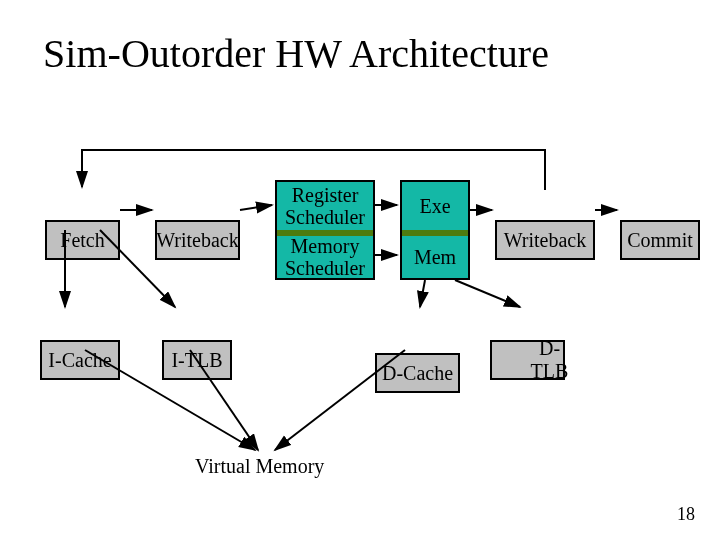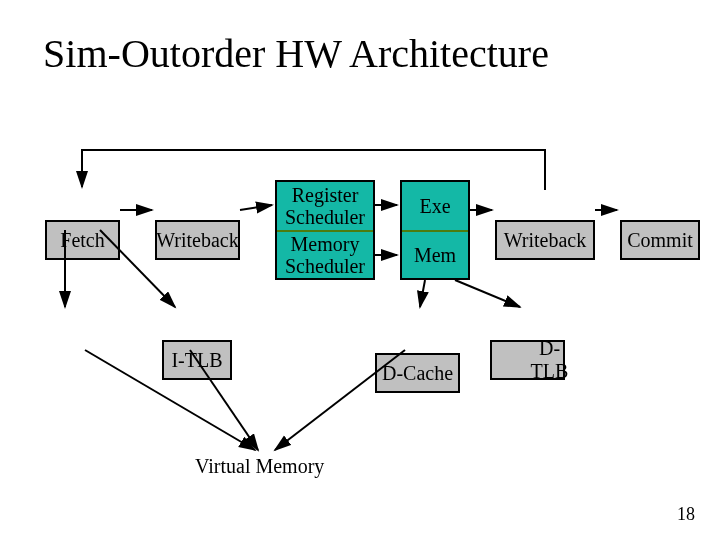--- a/index.html
+++ b/index.html
@@ -46,21 +46,21 @@
   .stackbox .cell {
     height: 50%;
     display: flex;
     align-items: center;
     justify-content: center;
     box-sizing: border-box;
     text-align: center;
     line-height: 1.1;
   }
   .stackbox .cell + .cell {
-    border-top: 2px solid #4d7c0f;
+    border-top: 6px solid #4d7c0f;
   }
   .vm-label {
     position: absolute;
     font-size: 20px;
   }
   .page-num {
     position: absolute;
     right: 25px;
     bottom: 15px;
     font-size: 18px;
@@ -92,20 +92,21 @@
 
   <div class="stackbox" style="left:400px; top:180px; width:70px; height:100px;">
     <div class="cell">Exe</div>
     <div class="cell">Mem</div>
   </div>
 
   <div class="box" style="left:495px; top:190px; width:100px; height:40px;">Writeback</div>
 
   <div class="box" style="left:620px; top:190px; width:80px; height:40px;">Commit</div>
 
+  <div class="box" style="left:40px;  top:310px; width:80px; height:40px;">I-Cache</div>
 
   <div class="box" style="left:162px; top:310px; width:70px; height:40px;">I-TLB</div>
 
   <div class="box" style="left:375px; top:323px; width:85px; height:40px;">D-Cache</div>
 
   <div class="box" style="left:490px; top:310px; width:75px; height:40px;padding-left:44px;">D-TLB</div>
 
   <div class="vm-label" style="left:195px; top:455px;">Virtual Memory</div>
 
   <div class="page-num">18</div>

